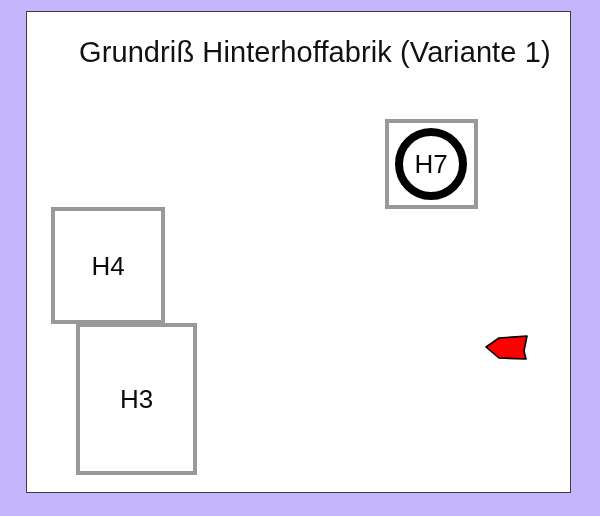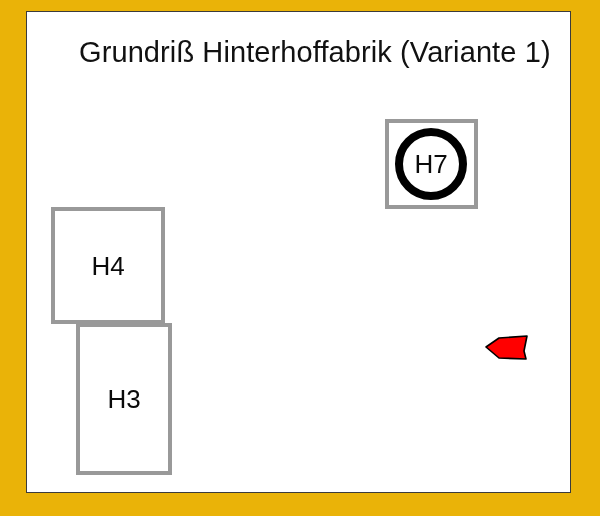--- a/index.html
+++ b/index.html
@@ -11,21 +11,21 @@
     width: 600px;
     height: 516px;
     font-family: "Liberation Sans", sans-serif;
     overflow: hidden;
   }
 
   #canvas {
     position: relative;
     width: 600px;
     height: 516px;
-    background: #eab308;
+    background: #c4b5fd;
   }
 
   
   .outer-frame {
     position: absolute;
     left: 26px;
     top: 11px;
     width: 545px;
     height: 482px;
     border: 1px solid #3b3b3b;
@@ -104,21 +104,21 @@
       </div>
     </div>
 
     <div class="room" style="left:24px; top:195px; width:114px; height:117px;">
       <div class="room-label">H4</div>
     </div>
 
 
 
 
-    <div class="room" style="left:49px; top:311px; width:96px; height:152px;">
+    <div class="room" style="left:49px; top:311px; width:121px; height:152px;">
       <div class="room-label">H3</div>
     </div>
 
     <div class="arrow-marker" style="left:458px; top:322px;">
       <svg viewBox="0 0 44 28" xmlns="http://www.w3.org/2000/svg" aria-hidden="true">
         <polygon points="1,13 14,4 42,2 39,17 41,25 14,24" fill="#ff0000" stroke="#000000" stroke-width="1.6" stroke-linejoin="round"></polygon>
       </svg>
     </div>
 
   </div>

